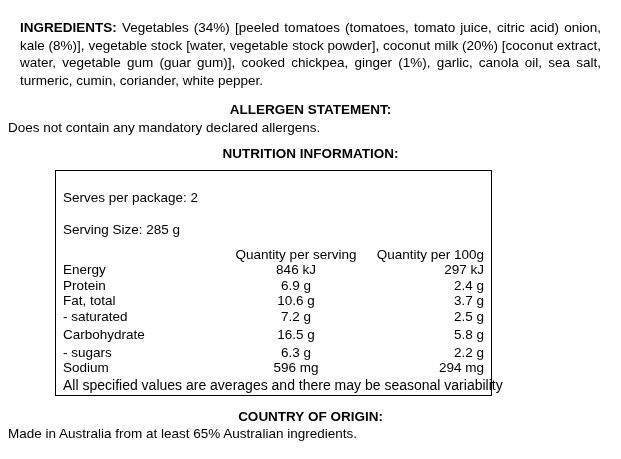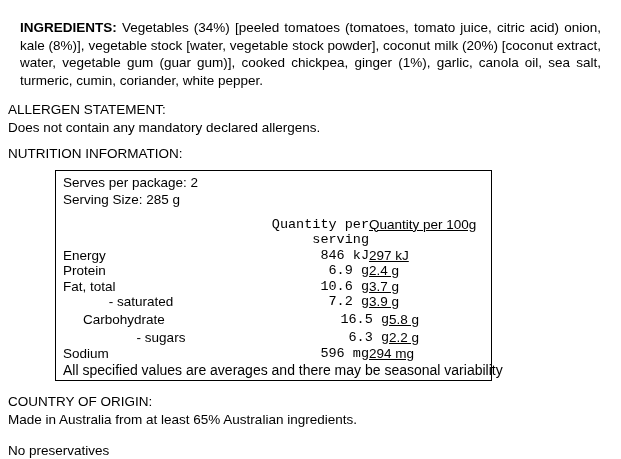--- a/index.html
+++ b/index.html
@@ -14,37 +14,37 @@
     font-size: 13.5px;
     line-height: 17.5px;
   }
   .content { padding: 7px 8px 0 8px; }
 
   .bold { font-weight: bold; }
 
   .para { margin: 12px; text-align: justify; }
 
   .section { margin-top: 9px; }
-  .section-heading { font-weight: normal; }
+  .section-heading { font-weight: bold; text-align: center; }
 
   .nutri-panel {
     width: 437px;
     margin: 7px 0 0 47px;
     border: 1.5px solid #000;
     padding: 3px 0 2px 0;
   }
-  .serves-line { padding: 0 7px; line-height: 17px; }
+  .serves-line { padding: 0 7px; line-height: 17px; margin-top: 15px; }
   .table-gap { height: 9px; }
 
   .nrow { display: flex; line-height: 15.5px; padding: 0 7px; }
   .nrow .nlabel { width: 160px; }
-  .nrow .nval1 { width: 146px; text-align: right; font-family: Liberation Mono, monospace; }
-  .nrow .nval2 { flex: 1; text-align: left; text-decoration: underline; }
-  .nrow.sub .nlabel { text-align: center; padding-right: 4px; }
-  .nrow.spaced { margin-top: 2.5px; margin-left: 20px; }
+  .nrow .nval1 { width: 146px; text-align: center; }
+  .nrow .nval2 { flex: 1; text-align: right; }
+  .nrow.sub .nlabel { text-align: left; padding-right: 4px; }
+  .nrow.spaced { margin-top: 2.5px; }
 
   .footnote {
     padding: 0 7px;
     font-size: 14px;
     line-height: 16px;
     margin-top: 1px;
     white-space: nowrap;
   }
 
   .origin-section { margin-top: 12px; }
@@ -93,21 +93,21 @@
 
       <div class="nrow">
         <span class="nlabel">Fat, total</span>
         <span class="nval1">10.6 g</span>
         <span class="nval2">3.7 g</span>
       </div>
 
       <div class="nrow sub">
         <span class="nlabel">- saturated</span>
         <span class="nval1">7.2 g</span>
-        <span class="nval2">3.9 g</span>
+        <span class="nval2">2.5 g</span>
       </div>
 
       <div class="nrow spaced">
         <span class="nlabel">Carbohydrate</span>
         <span class="nval1">16.5 g</span>
         <span class="nval2">5.8 g</span>
       </div>
 
       <div class="nrow sub spaced">
         <span class="nlabel">- sugars</span>

